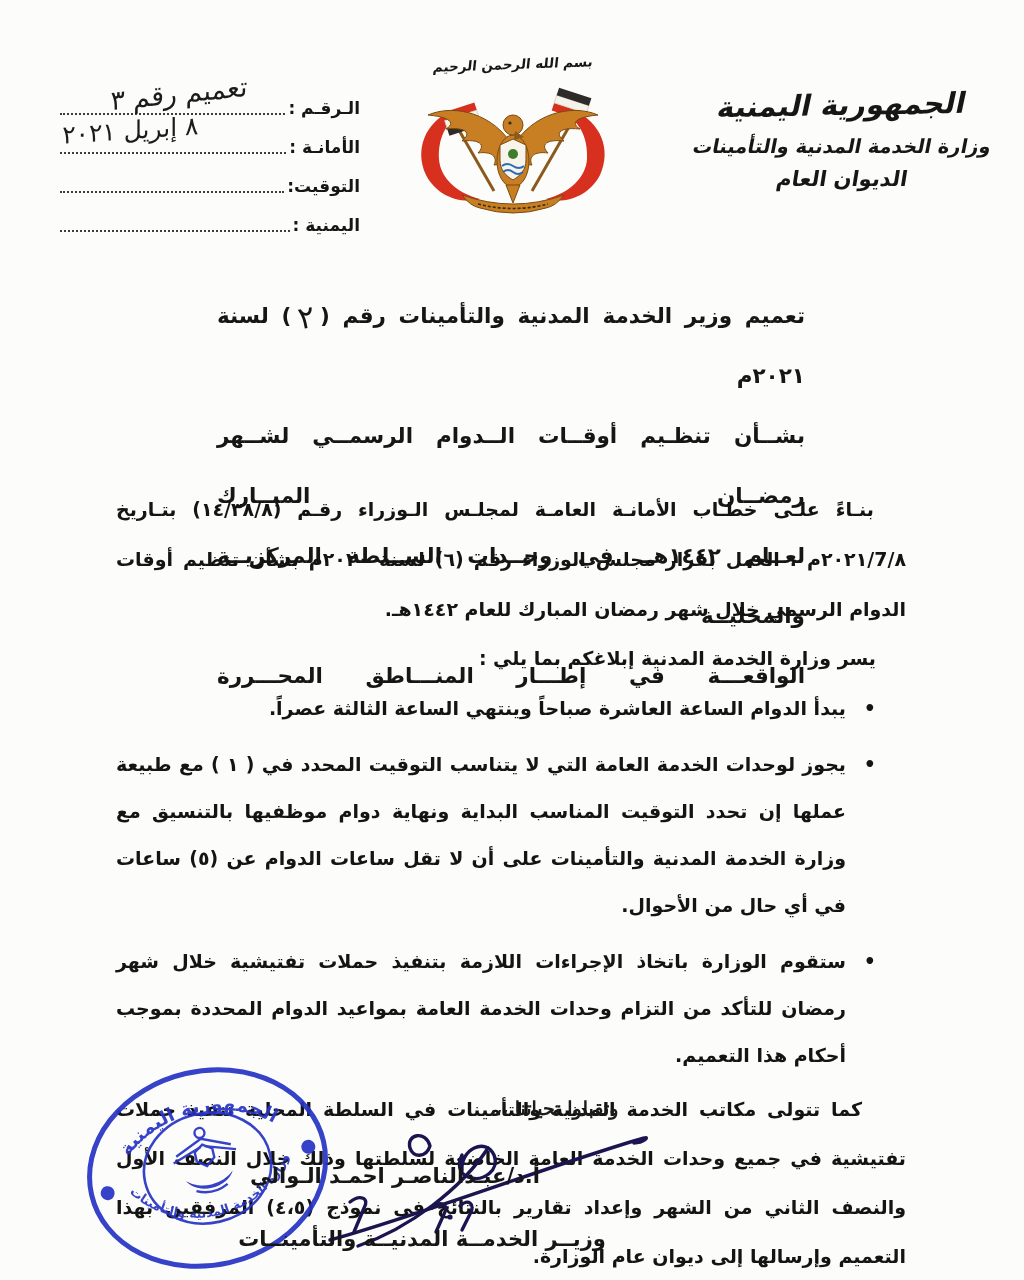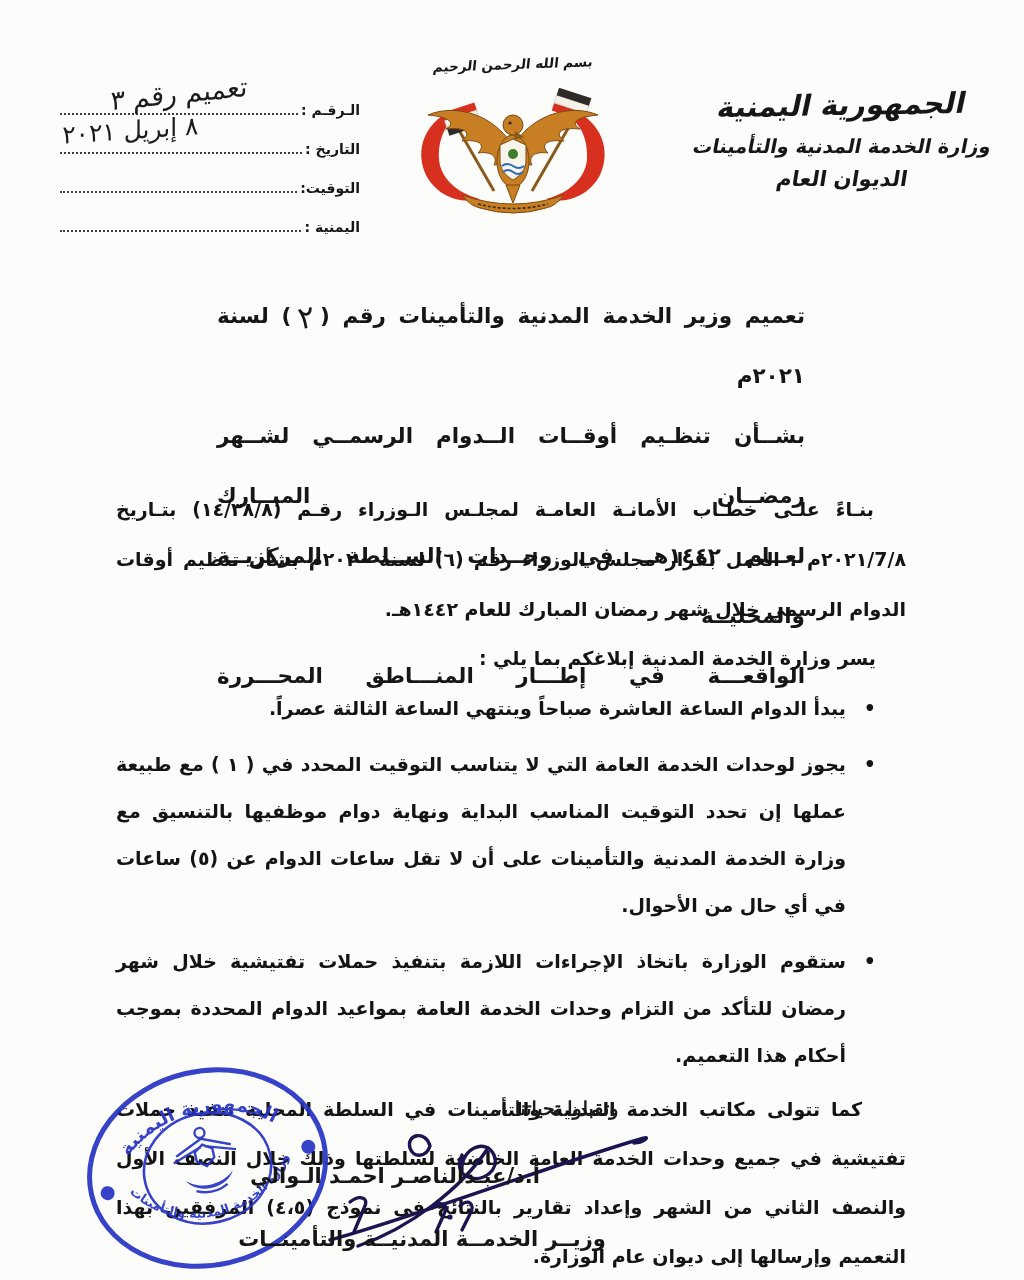--- a/index.html
+++ b/index.html
@@ -4,21 +4,21 @@
 <style>
   html,body{margin:0;padding:0;background:#e8e8e6;}
   .page{
     position:relative;width:1024px;height:1280px;margin:0 auto;
     background:#fcfcfa;overflow:hidden;direction:rtl;
     font-family:"DejaVu Sans",sans-serif;color:#161616;
   }
   
   .form-block{position:absolute;left:58px;top:94px;width:302px;direction:rtl;}
   .form-row{display:flex;align-items:flex-end;height:24px;margin-bottom:15px;}
-  .form-label{font-weight:700;font-size:14px;white-space:nowrap;letter-spacing:.2px;}
+  .form-label{font-weight:700;font-size:17px;white-space:nowrap;letter-spacing:.2px;}
   .dots{flex:1;border-bottom:2.6px dotted #3c3c3c;margin:0 3px 3px 2px;height:14px;}
   .hw{position:absolute;font-weight:400;color:#1b1b1b;white-space:nowrap;}
   .hw-number{top:-16px;left:52px;font-size:27px;transform:rotate(-6deg) skewX(-6deg);}
   .hw-date{top:22px;left:4px;font-size:25px;transform:rotate(-4deg) skewX(-4deg);}
   
   .emblem-wrap{position:absolute;left:403px;top:56px;width:220px;text-align:center;}
   .bismillah{font-size:13.5px;font-weight:700;transform:rotate(-2deg) skewX(-8deg);
     letter-spacing:-.3px;margin-bottom:1px;}
   
   .letterhead{position:absolute;right:14px;top:84px;width:336px;text-align:center;}
@@ -56,21 +56,21 @@
 <body>
 
 <div class="page">
 
   <div class="form-block">
     <div class="form-row">
       <span class="form-label">الـرقـم :</span>
       <span class="dots"></span>
     </div>
     <div class="form-row">
-      <span class="form-label">التاريخ :</span>
+      <span class="form-label">الأمانـة :</span>
       <span class="dots"></span>
     </div>
     <div class="form-row">
       <span class="form-label">التوقيت:</span>
       <span class="dots"></span>
     </div>
     <div class="form-row">
       <span class="form-label">اليمنية :</span>
       <span class="dots"></span>
     </div>

